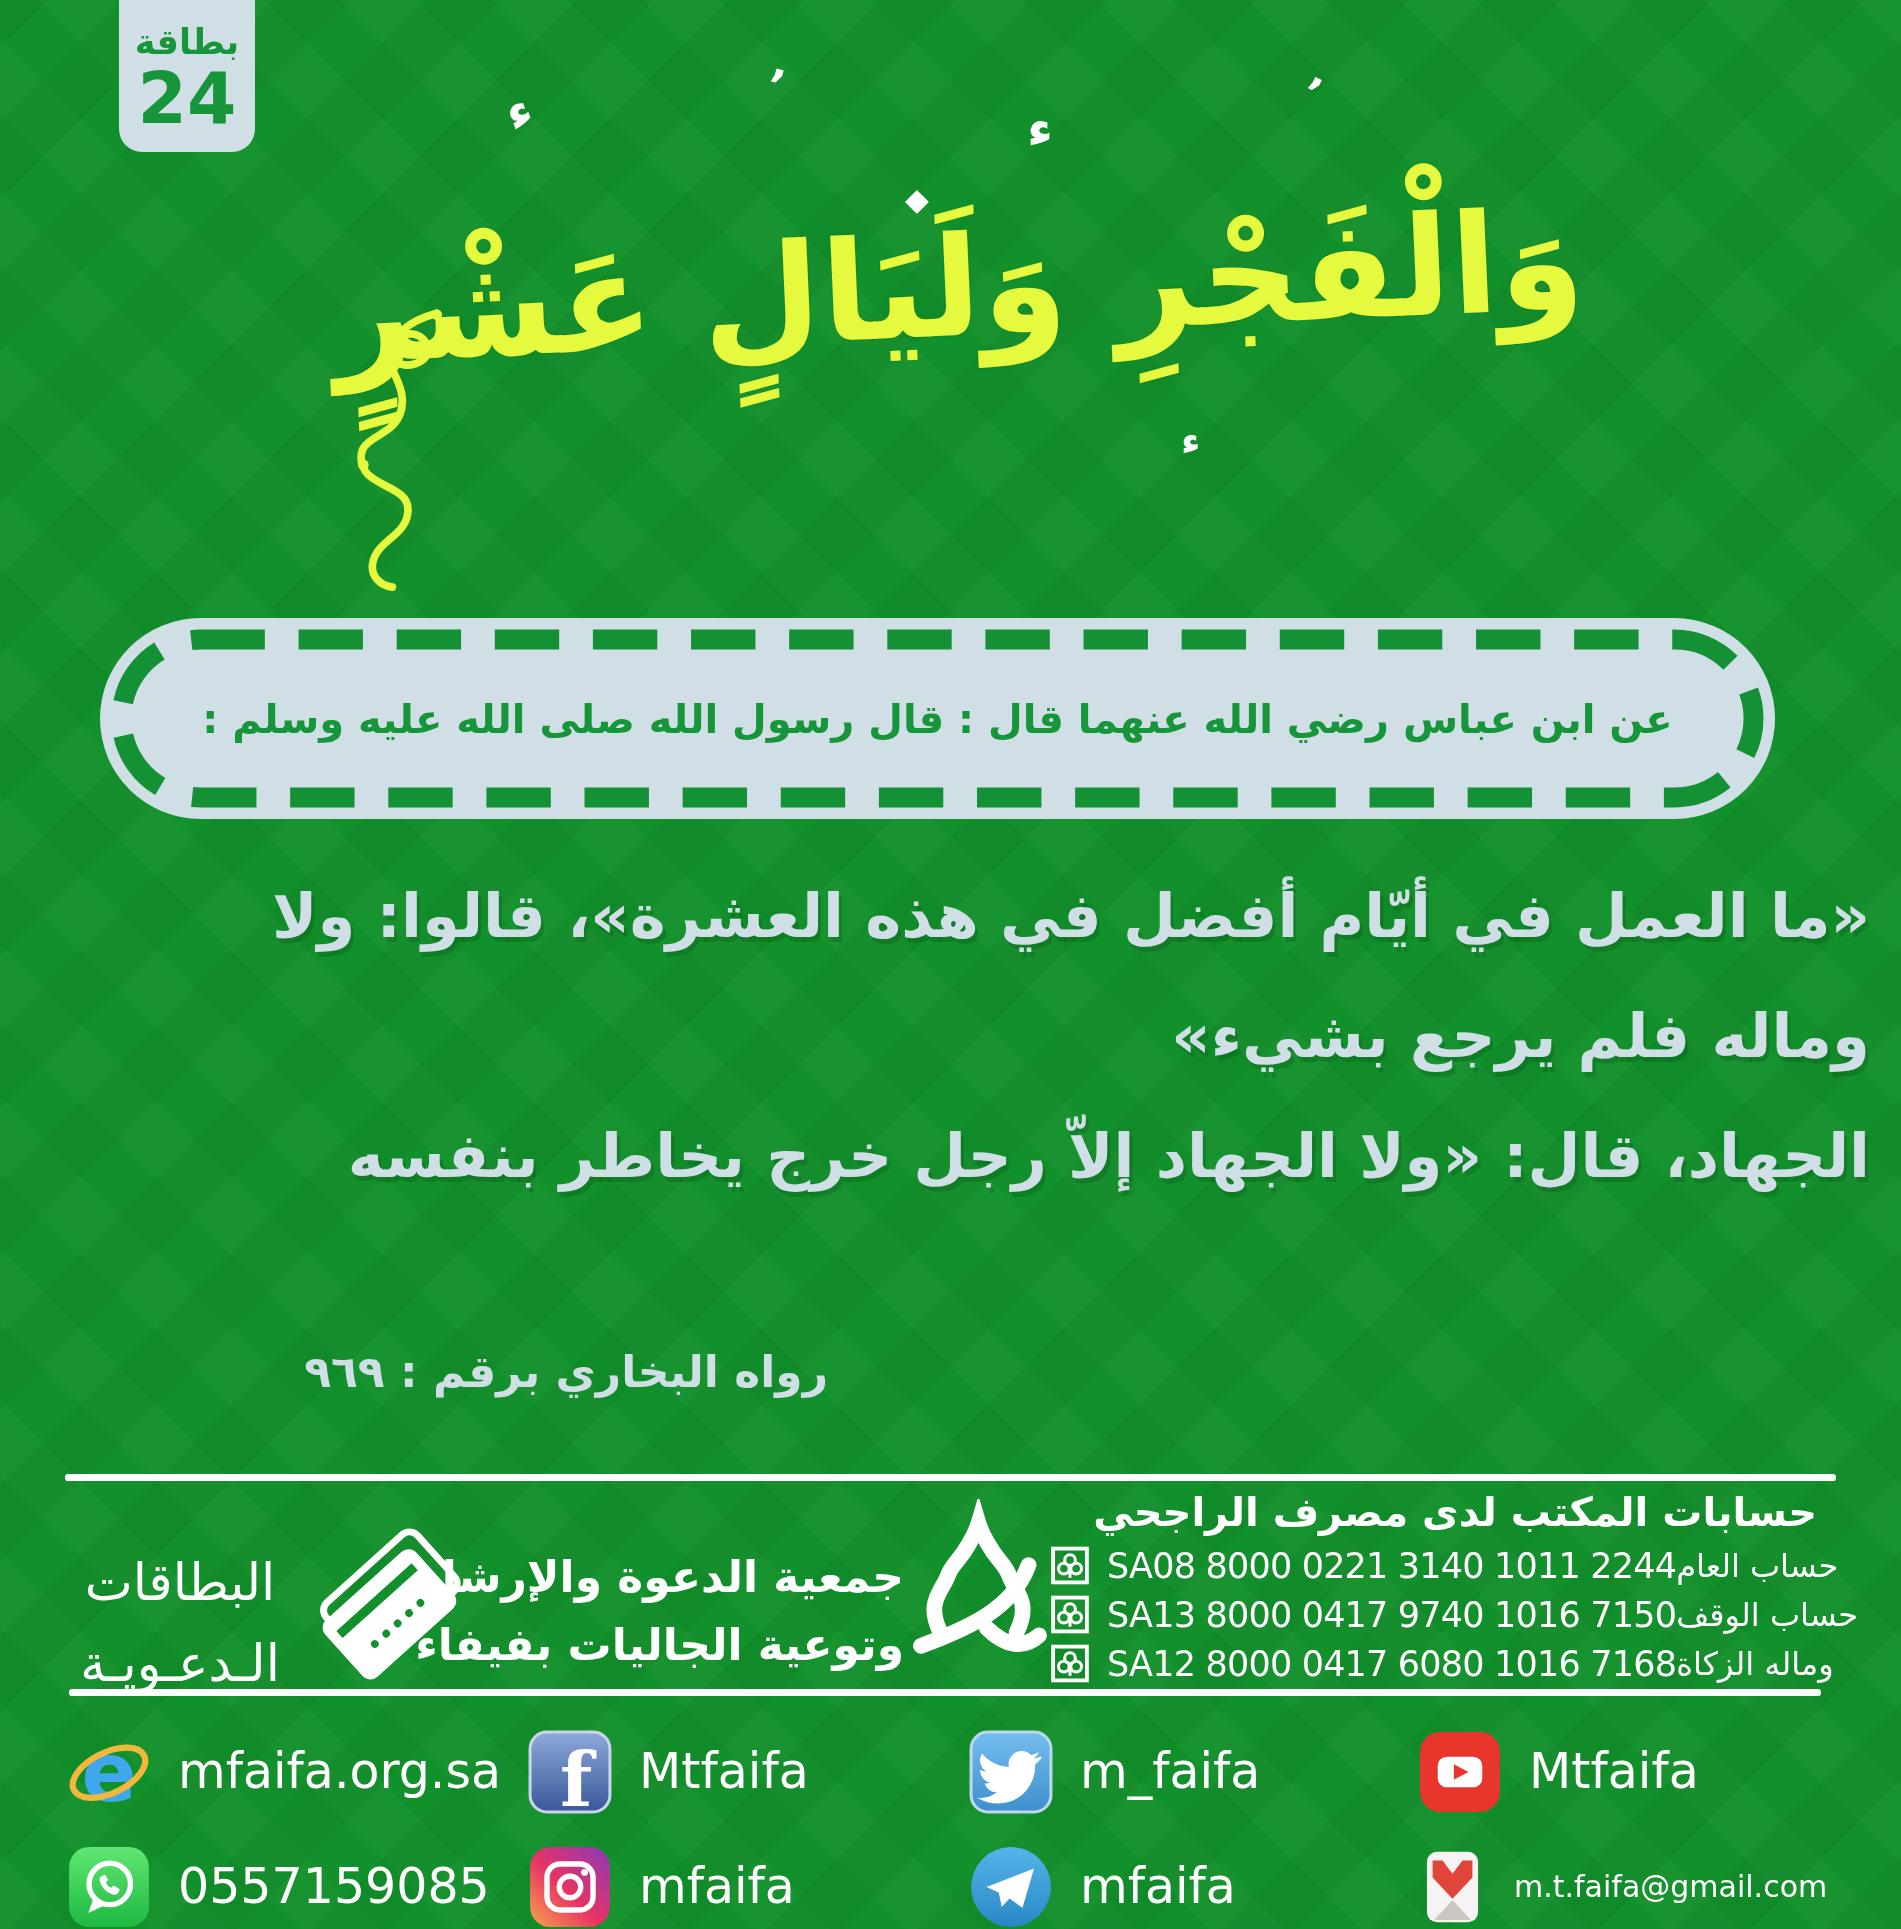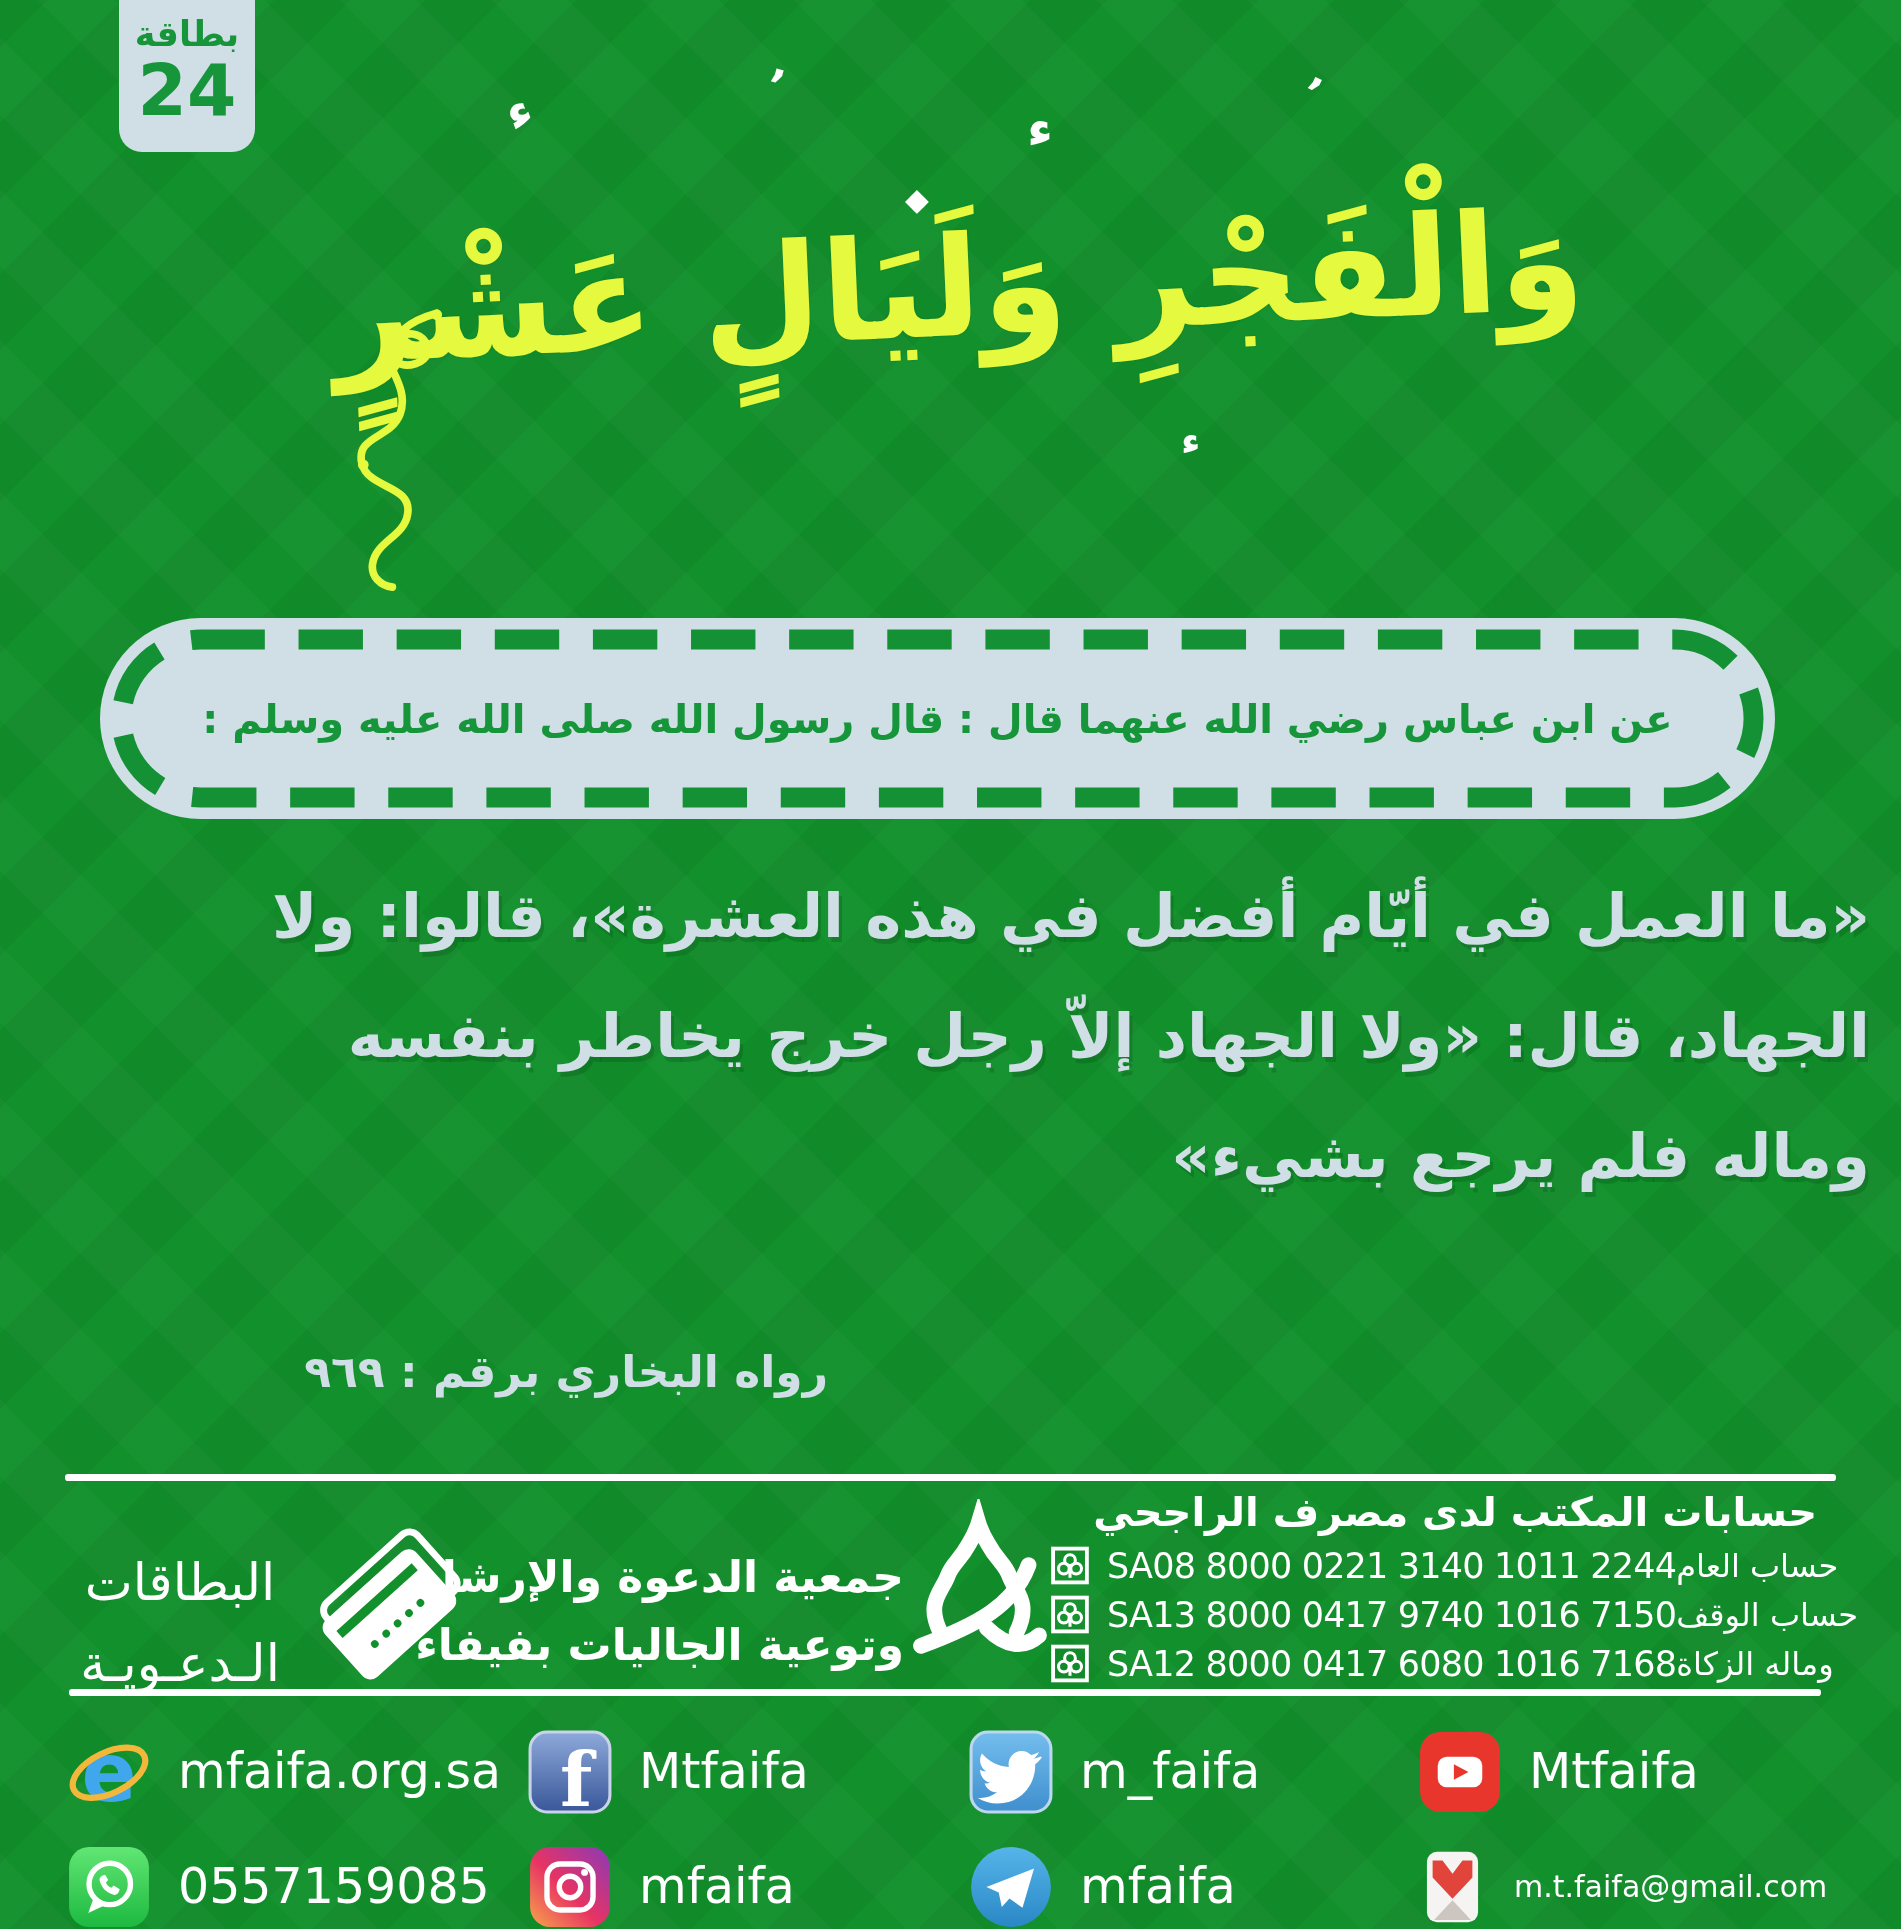--- a/index.html
+++ b/index.html
@@ -7,21 +7,21 @@
   .canvas{
     position:relative;width:1901px;height:1930px;overflow:hidden;
     background:
       repeating-linear-gradient(45deg, rgba(255,255,255,0.025) 0 54px, rgba(0,0,0,0) 54px 107px),
       repeating-linear-gradient(-45deg, rgba(0,40,6,0.05) 0 54px, rgba(0,0,0,0) 54px 107px),
       #12902b;
   }
   
   .badge{position:absolute;left:119px;top:0;width:136px;height:152px;background:#cfdfe5;
     border-radius:0 0 23px 23px;display:flex;flex-direction:column;align-items:center;justify-content:flex-start;}
-  .badge-label{color:#17953b;font-size:35px;font-weight:bold;margin-top:14px;direction:rtl;}
+  .badge-label{color:#17953b;font-size:35px;font-weight:bold;margin-top:22px;direction:rtl;}
   .badge-number{color:#17953b;font-size:71px;font-weight:bold;line-height:1.05;}
   
   .title-area{position:absolute;left:276px;top:92px;width:1365px;height:475px;}
   .title-text{position:absolute;left:0;right:0;top:115px;text-align:center;direction:rtl;
     color:#e5f93f;font-size:138px;font-weight:bold;transform:rotate(-2.5deg);
     text-shadow:0 0 1.5px rgba(0,60,10,0.25);white-space:nowrap;}
   .accent{position:absolute;color:#ffffff;font-weight:bold;line-height:1;}
   .acc0{left:230px;top:-4.6px;font-size:49px;transform:rotate(-20deg);}
   .acc1{left:491px;top:-28px;font-size:44px;transform:rotate(15deg);}
   .acc2{left:751px;top:10.7px;font-size:51px;}
@@ -94,22 +94,22 @@
   <div class="narration-box">
     <svg width="1675" height="201" viewBox="0 0 2185 262">
       <rect x="0" y="0" width="2185" height="262" rx="131" fill="#cfdfe5"></rect>
       <rect x="28" y="28" width="2129" height="206" rx="103" fill="none" stroke="#149134" stroke-width="26" stroke-dasharray="84 44"></rect>
     </svg>
     <div class="narration-text">عن ابن عباس رضي الله عنهما قال : قال رسول الله صلى الله عليه وسلم :</div>
   </div>
 
   <div class="hadith">
     <div class="hadith-line">«ما العمل في أيّام أفضل في هذه العشرة»، قالوا: ولا</div>
+    <div class="hadith-line">وماله فلم يرجع بشيء»</div>
     <div class="hadith-line">الجهاد، قال: «ولا الجهاد إلاّ رجل خرج يخاطر بنفسه</div>
-    <div class="hadith-line">وماله فلم يرجع بشيء»</div>
   </div>
   <div class="attribution">رواه البخاري برقم : ٩٦٩</div>
 
   <div class="sep sep1"></div>
 
   <div class="accounts-header">حسابات المكتب لدى مصرف الراجحي</div>
   <div class="accounts">
     <div class="account-row">
       <svg class="account-icon" width="40" height="43" viewBox="0 0 52 56">
         <rect x="4" y="6" width="44" height="44" fill="none" stroke="#fff" stroke-width="5"></rect>

